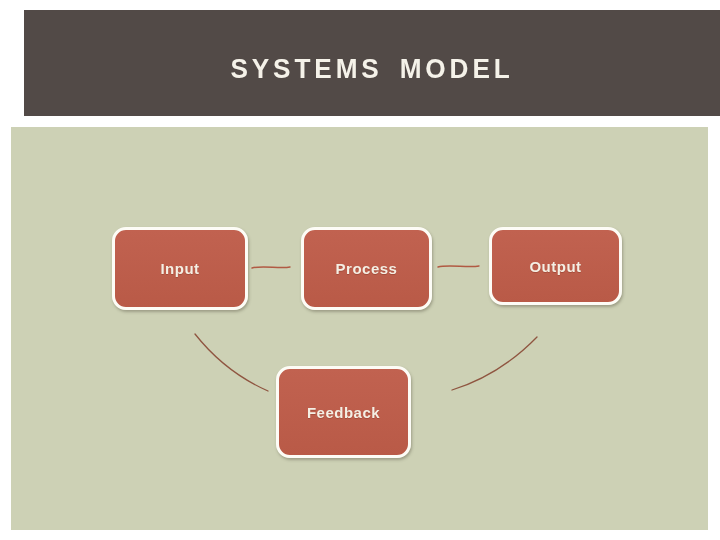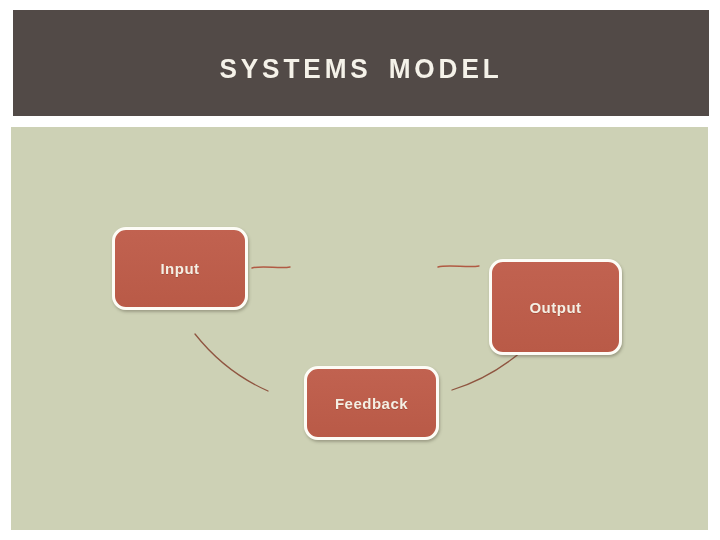--- a/index.html
+++ b/index.html
@@ -20,21 +20,21 @@
     background:#e8e8e8;
   }
   .slide{
     position:relative;
     width:720px;height:540px;
     background:var(--page-bg);
     overflow:hidden;
   }
   .title-bar{
     position:absolute;
-    left:13px;top:10px;
+    left:24px;top:10px;
     width:696px;height:106px;
     background:var(--header-bg);
     display:flex;
     align-items:center;
     justify-content:center;
   }
   .title-bar h1{
     margin:0;
     padding-top:12px;
     font-size:27px;
@@ -72,22 +72,22 @@
   .node span{
     font-size:15px;
     font-weight:bold;
     letter-spacing:0.5px;
     color:var(--node-text);
     text-shadow:0 1px 0 rgba(120,45,32,0.35);
     white-space:nowrap;
   }
   .node-input   {left:112px;top:227px;width:136px;height:83px;}
   .node-process {left:301px;top:227px;width:131px;height:83px;}
-  .node-output  {left:489px;top:227px;width:133px;height:96px;margin-top:32px;}
-  .node-feedback{left:304px;top:366px;width:135px;height:74px;}
+  .node-output  {left:489px;top:227px;width:133px;height:78px;}
+  .node-feedback{left:276px;top:366px;width:135px;height:92px;}
 </style>
 </head>
 <body>
 
 <div class="slide">
 
   <header class="title-bar">
     <h1>SYSTEMS MODEL</h1>
   </header>
 
@@ -96,20 +96,23 @@
   <svg class="connectors" viewBox="0 0 720 540" xmlns="http://www.w3.org/2000/svg">
     <path d="M252,268 C262,265 280,269 290,267" fill="none" stroke="var(--connector-line)" stroke-width="1.4" stroke-linecap="round"></path>
     <path d="M438,267 C448,264 468,268 479,266" fill="none" stroke="var(--connector-line)" stroke-width="1.4" stroke-linecap="round"></path>
     <path d="M195,334 Q225,372 268,391" fill="none" stroke="var(--connector-curve)" stroke-width="1.3" stroke-linecap="round"></path>
     <path d="M452,390 Q500,375 537,337" fill="none" stroke="var(--connector-curve)" stroke-width="1.3" stroke-linecap="round"></path>
   </svg>
 
   <div class="node node-input">
     <span>Input</span>
   </div>
+  <div class="node node-process">
+    <span>Process</span>
+  </div>
   <div class="node node-output">
     <span>Output</span>
   </div>
   <div class="node node-feedback">
     <span>Feedback</span>
   </div>
 
 </div>
 
 </body></html>

